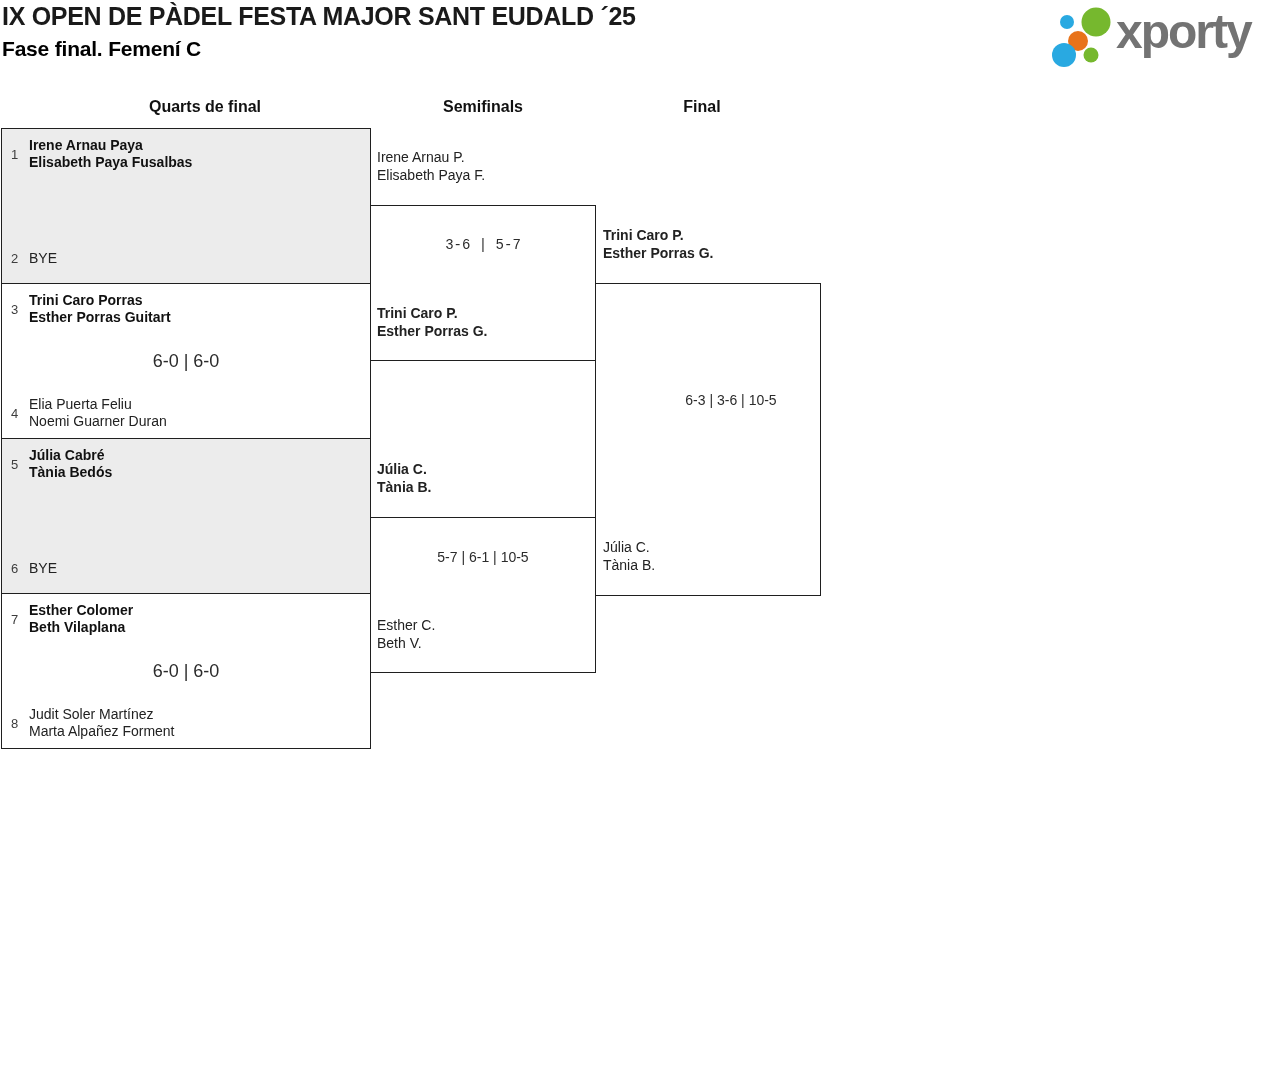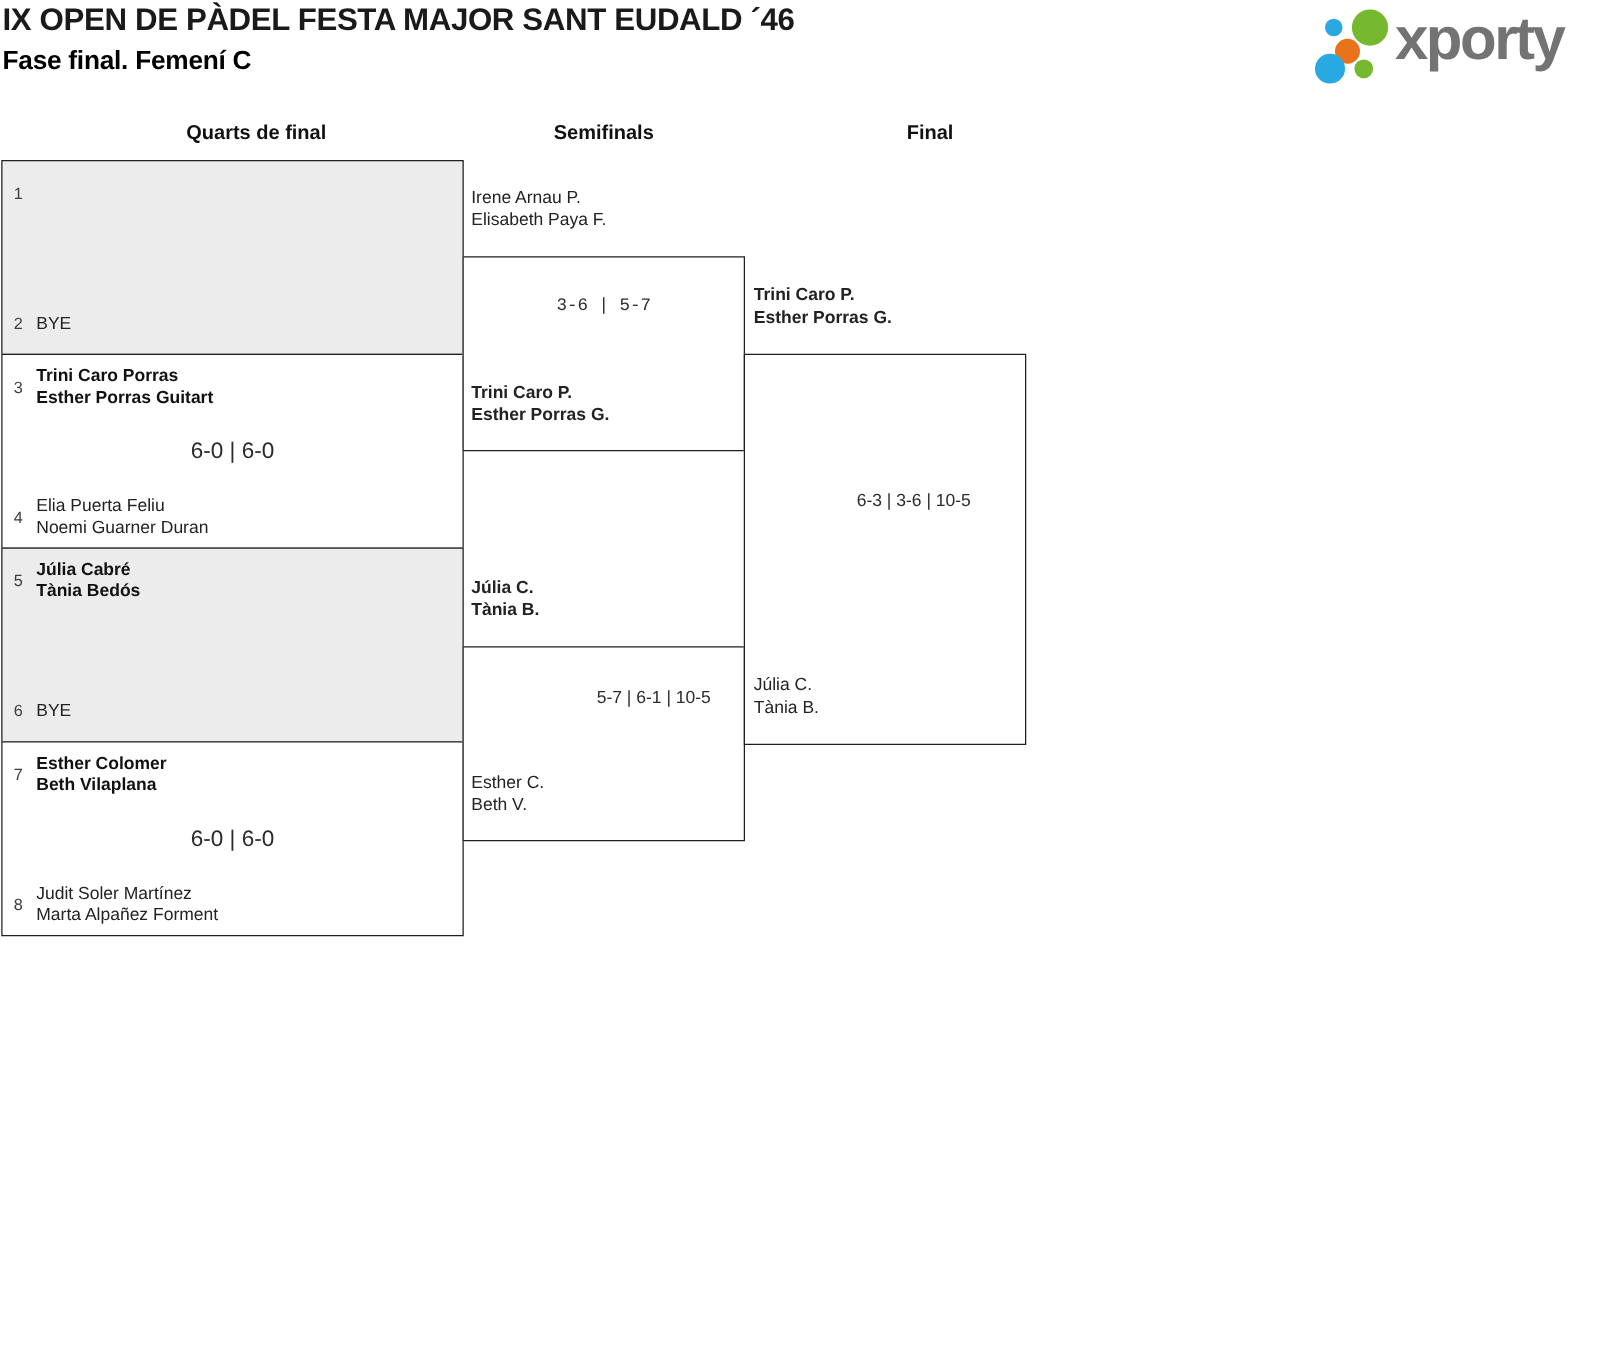--- a/index.html
+++ b/index.html
@@ -14,21 +14,21 @@
   .title-line2 { position: absolute; left: 2px; top: 37px; font-size: 21px; font-weight: 700; color: #000000; letter-spacing: -0.2px; white-space: nowrap; }
 
   .logo { position: absolute; left: 1048px; top: 4px; display: flex; align-items: center; height: 64px; cursor: pointer; }
   .logo-mark { width: 68px; height: 62px; display: block; }
   .logo-text { font-size: 48px; font-weight: 700; color: #737373; letter-spacing: -2px; line-height: 56px; margin-left: 0px; position: relative; top: -4px; }
 
   
   .round-header { position: absolute; top: 98px; font-size: 16px; font-weight: 700; color: #111; text-align: center; }
   .rh-qf    { left: 1px;   width: 370px; padding-left: 38px; }
   .rh-sf    { left: 370px; width: 226px; }
-  .rh-final { left: 631px; width: 226px; }
+  .rh-final { left: 589px; width: 226px; }
 
   
   .match-box { position: absolute; border: 1px solid #1f1f1f; background: #fff; }
   .match-box.bye { background: #ececec; }
 
   .qf { left: 1px; width: 370px; height: 156px; }
   .qf1 { top: 128px; }
   .qf2 { top: 283px; }
   .qf3 { top: 438px; }
   .qf4 { top: 593px; }
@@ -47,37 +47,37 @@
   .team.winner .team-line { font-weight: 700; color: #111; }
 
   .qf-score { position: absolute; top: 50%; left: 0; right: 0; transform: translateY(-50%); text-align: center; font-size: 18px; color: #2b2b2b; }
 
   
   .adv-team { position: absolute; }
   .adv-team .team-line { font-size: 14px; line-height: 18px; }
   .adv-team.winner .team-line { font-weight: 700; }
   .adv-score { position: absolute; text-align: center; font-size: 14px; color: #2b2b2b; }
   .score-sf1 { left: 370px; width: 226px; top: 237px; font-family: Liberation Mono, monospace; }
-  .score-sf2 { left: 370px; width: 226px; top: 549px; margin-left: 40px; }
+  .score-sf2 { left: 370px; width: 226px; top: 549px; }
   .score-fin { left: 595px; width: 272px; top: 392px; }
 
   .pos-sf1-top    { left: 377px; top: 148px; }
   .pos-sf1-bottom { left: 377px; top: 304px; }
   .pos-sf2-top    { left: 377px; top: 460px; }
   .pos-sf2-bottom { left: 377px; top: 616px; }
   .pos-fin-top    { left: 603px; top: 226px; }
   .pos-fin-bottom { left: 603px; top: 538px; }
 </style>
 </head>
 <body>
 
 <div class="canvas">
 
   <div class="page-header">
-    <div class="title-line1">IX OPEN DE PÀDEL FESTA MAJOR SANT EUDALD ´46</div>
+    <div class="title-line1">IX OPEN DE PÀDEL FESTA MAJOR SANT EUDALD ´25</div>
     <div class="title-line2">Fase final. Femení C</div>
 
     <div class="logo">
       <svg class="logo-mark" viewBox="0 0 68 62" xmlns="http://www.w3.org/2000/svg">
         <circle cx="19" cy="17" r="7" fill="#29a9e1"></circle>
         <circle cx="48" cy="17" r="14.5" fill="#76b82e"></circle>
         <circle cx="30" cy="36" r="10" fill="#e8731a"></circle>
         <circle cx="16" cy="50" r="12" fill="#29a9e1"></circle>
         <circle cx="43" cy="50" r="7.5" fill="#76b82e"></circle>
       </svg>
@@ -85,20 +85,24 @@
     </div>
   </div>
 
   <div class="round-header rh-qf">Quarts de final</div>
   <div class="round-header rh-sf">Semifinals</div>
   <div class="round-header rh-final">Final</div>
 
   <div class="match-box qf qf1 bye">
     <div class="slot slot-top">
       <span class="seed">1</span>
+      <div class="team winner">
+        <div class="team-line">Irene Arnau Paya</div>
+        <div class="team-line">Elisabeth Paya Fusalbas</div>
+      </div>
     </div>
     <div class="qf-score"></div>
     <div class="slot slot-bottom">
       <span class="seed">2</span>
       <div class="team">
         <div class="team-line">BYE</div>
         <div class="team-line"></div>
       </div>
     </div>
   </div>

